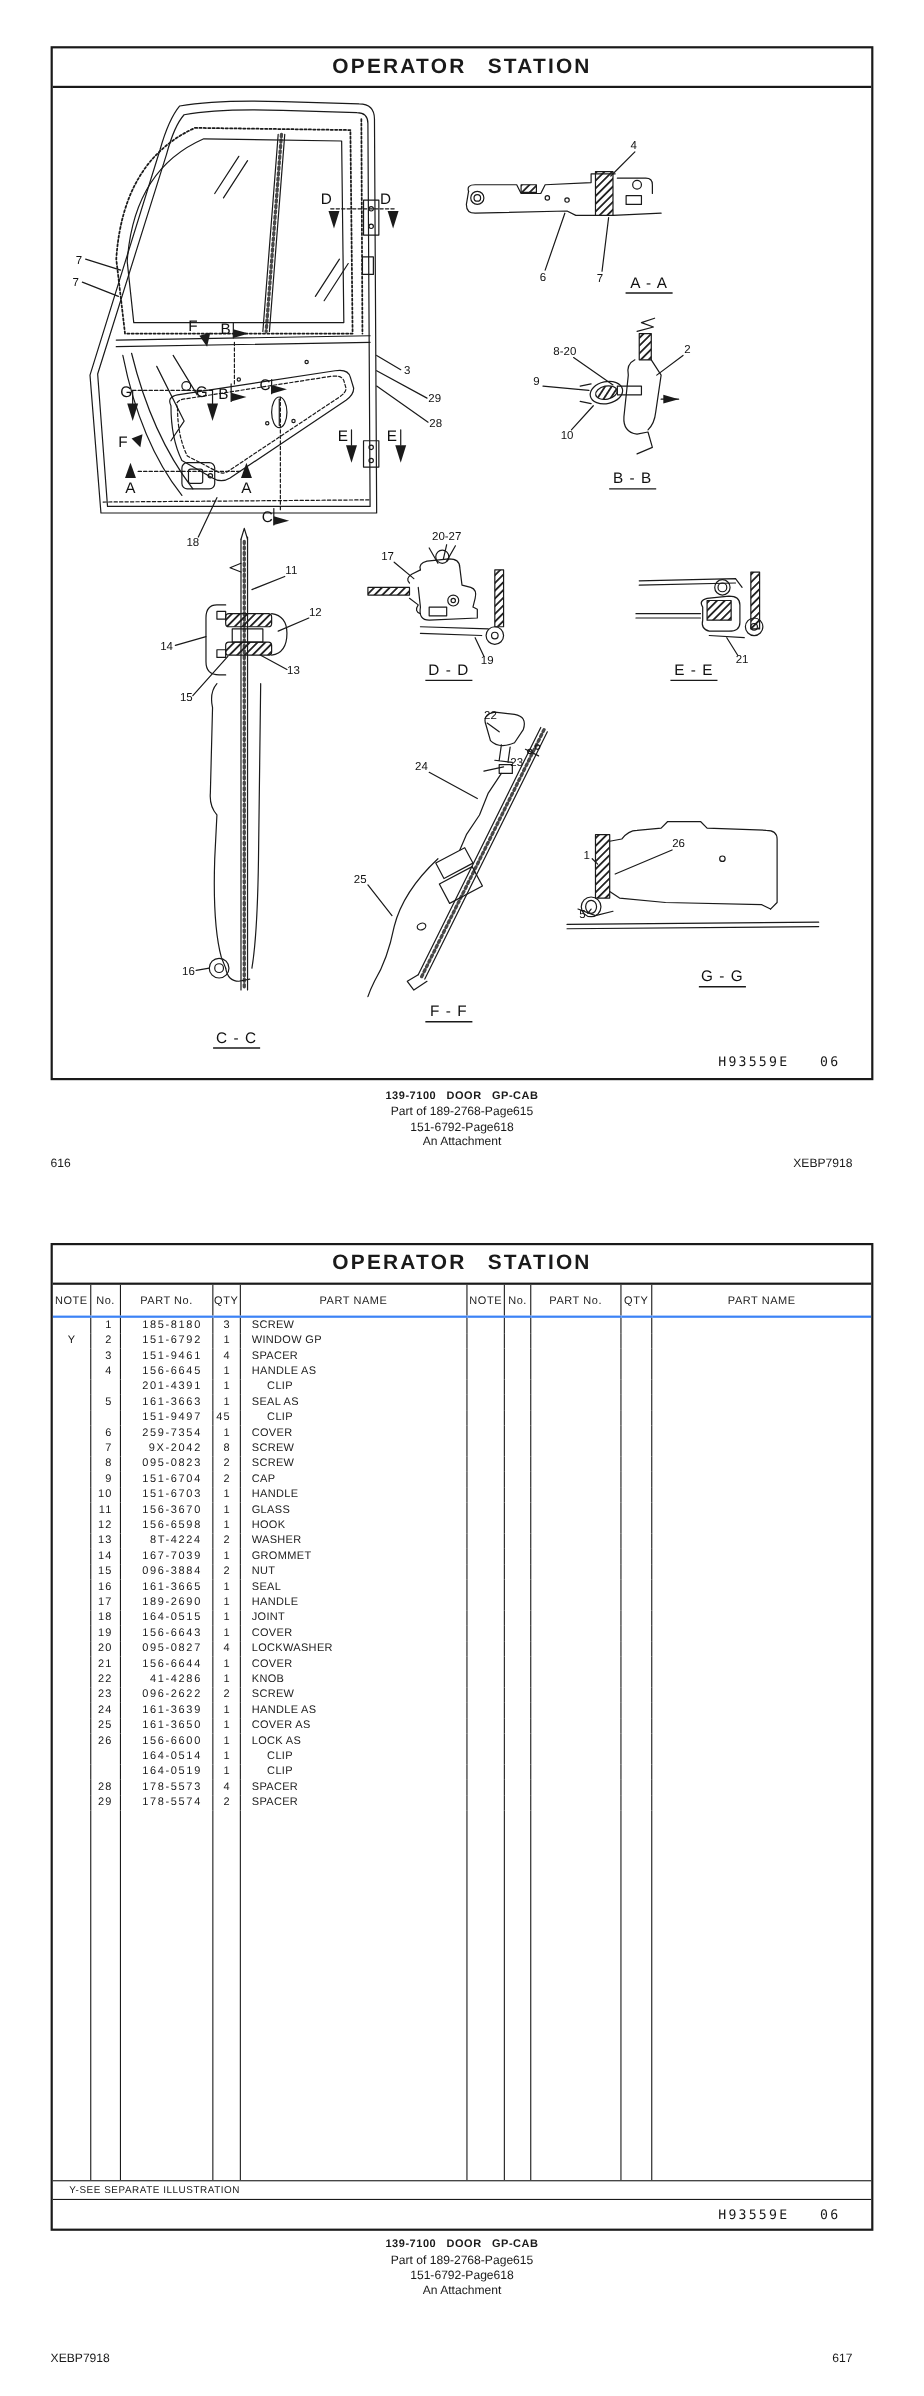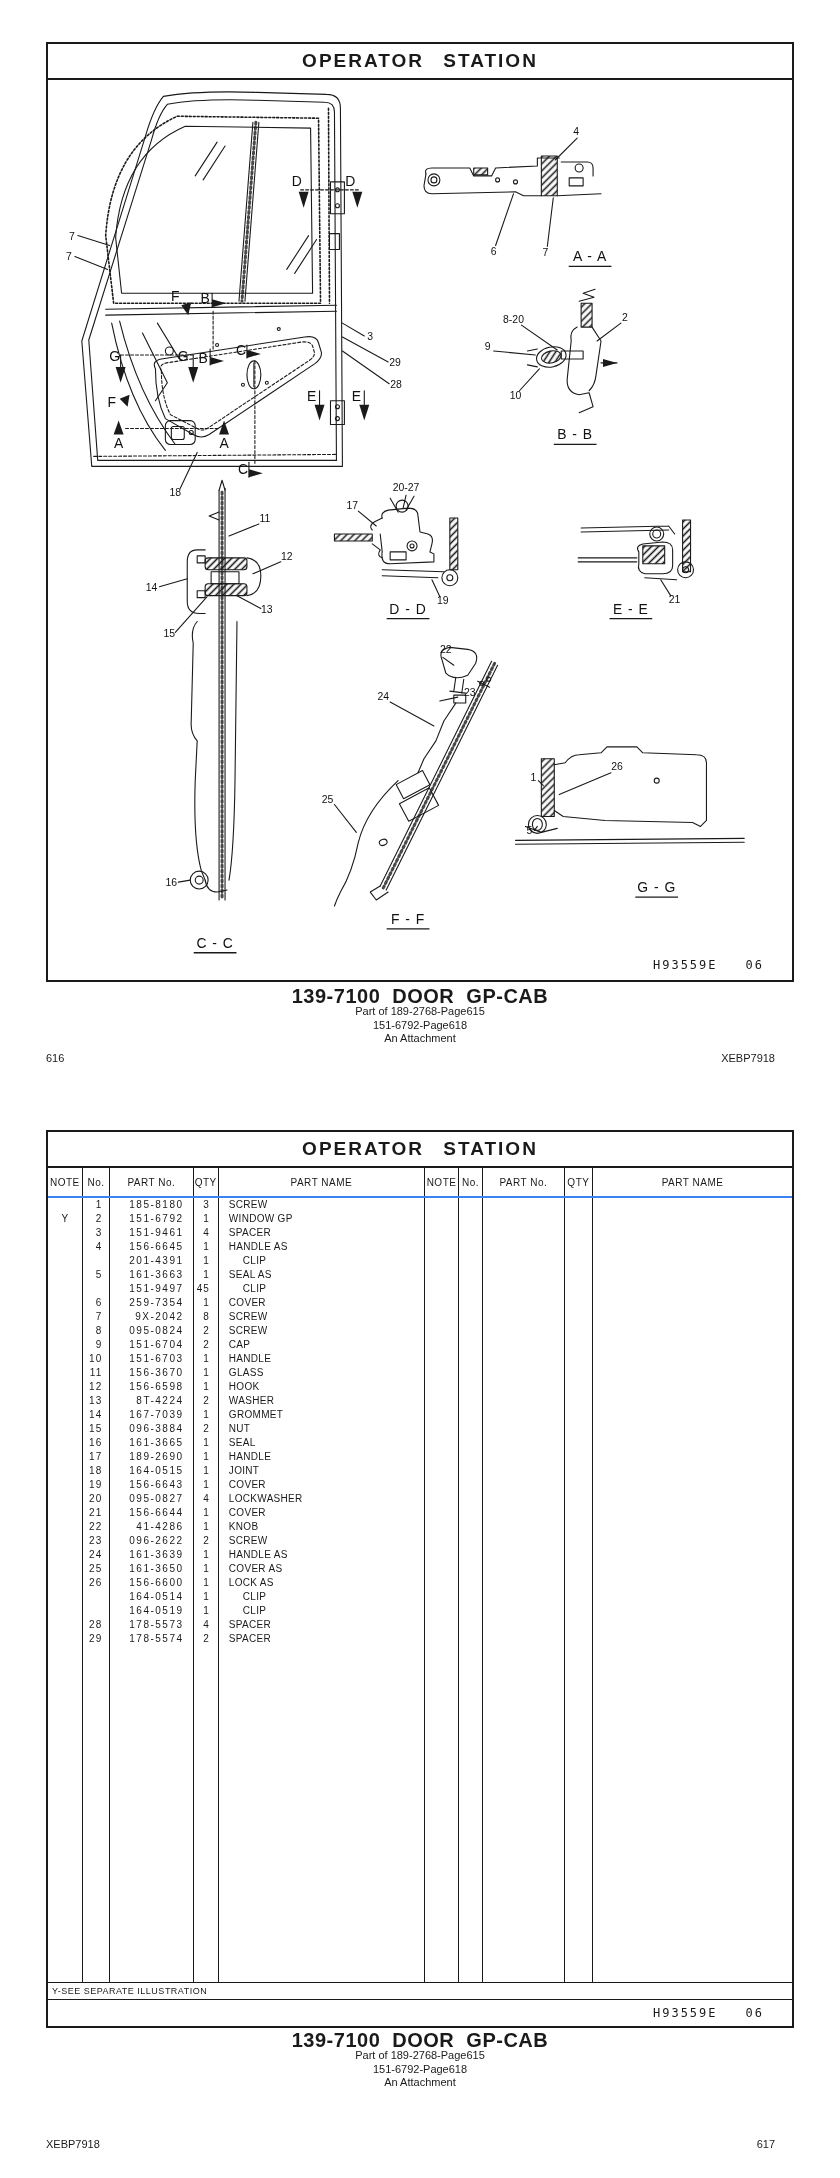--- a/index.html
+++ b/index.html
@@ -29,21 +29,21 @@
   .seclabels text{font-family:"Liberation Sans",sans-serif;font-size:14px;letter-spacing:1px;fill:#111;}
   .seclabels line{stroke:#1a1a1a;stroke-width:1.3;}
   .doc-code{
     position:absolute;right:28px;bottom:8px;font-size:12px;letter-spacing:2px;font-family:"DejaVu Sans Mono",monospace;
   }
   #sheet2 .doc-code{position:static;text-align:right;padding-right:28px;line-height:26px;height:26px;flex:0 0 auto;letter-spacing:2px;}
   .doc-rev{margin-left:28px;}
   .caption{position:absolute;left:0;width:840px;text-align:center;}
   #caption1{top:988px;}
   #caption2{top:2032px;}
-  .caption .cap-title{font-size:20px;font-weight:bold;letter-spacing:.5px;word-spacing:6px;line-height:17px;}
+  .caption .cap-title{font-size:10px;font-weight:bold;letter-spacing:.5px;word-spacing:6px;line-height:17px;}
   .caption .cap-line{font-size:11px;line-height:13.5px;}
   .pagefoot{position:absolute;left:46px;right:65px;font-size:11px;}
   #pagefoot1{top:1052px;}
   #pagefoot2{top:2138px;}
   .pf-left{float:left;}
   .pf-right{float:right;}
   
   .table-area{flex:1 1 auto;overflow:hidden;}
   table{border-collapse:collapse;width:100%;height:100%;table-layout:fixed;}
   th,td{border-left:1px solid #1a1a1a;border-right:1px solid #1a1a1a;padding:0;overflow:hidden;white-space:nowrap;}
@@ -56,21 +56,21 @@
   td{height:14px;font-size:10px;line-height:1;}
   tr.filler td{height:auto;}
   .c-note{text-align:center;}
   .c-no{text-align:right;padding-right:7px;letter-spacing:1px;}
   .c-part{text-align:right;padding-right:9px;letter-spacing:1.5px;}
   .c-qty{text-align:right;padding-right:8px;letter-spacing:1px;}
   .c-name{text-align:left;padding-left:10px;letter-spacing:.3px;}
   .c-name.indent{padding-left:24px;}
   .note-row{
     flex:0 0 auto;height:16px;line-height:16px;border-top:1px solid #1a1a1a;border-bottom:1px solid #1a1a1a;
-    font-size:9px;letter-spacing:.5px;padding-left:4px;
+    font-size:9px;letter-spacing:.5px;padding-left:15px;
   }
 </style>
 </head>
 <body>
 
 <div class="sheet" id="sheet1">
   <div class="title-bar">OPERATOR STATION</div>
 
   <div id="diagram-wrap">
   <svg viewBox="0 0 748 898" width="744" height="898">
@@ -467,21 +467,21 @@
             <td class="c-name">SCREW</td>
             <td class="c-note"></td>
             <td class="c-no"></td>
             <td class="c-part"></td>
             <td class="c-qty"></td>
             <td class="c-name"></td>
           </tr>
           <tr>
             <td class="c-note"></td>
             <td class="c-no">8</td>
-            <td class="c-part">095-0824</td>
+            <td class="c-part">095-0823</td>
             <td class="c-qty">2</td>
             <td class="c-name">SCREW</td>
             <td class="c-note"></td>
             <td class="c-no"></td>
             <td class="c-part"></td>
             <td class="c-qty"></td>
             <td class="c-name"></td>
           </tr>
           <tr>
             <td class="c-note"></td>

